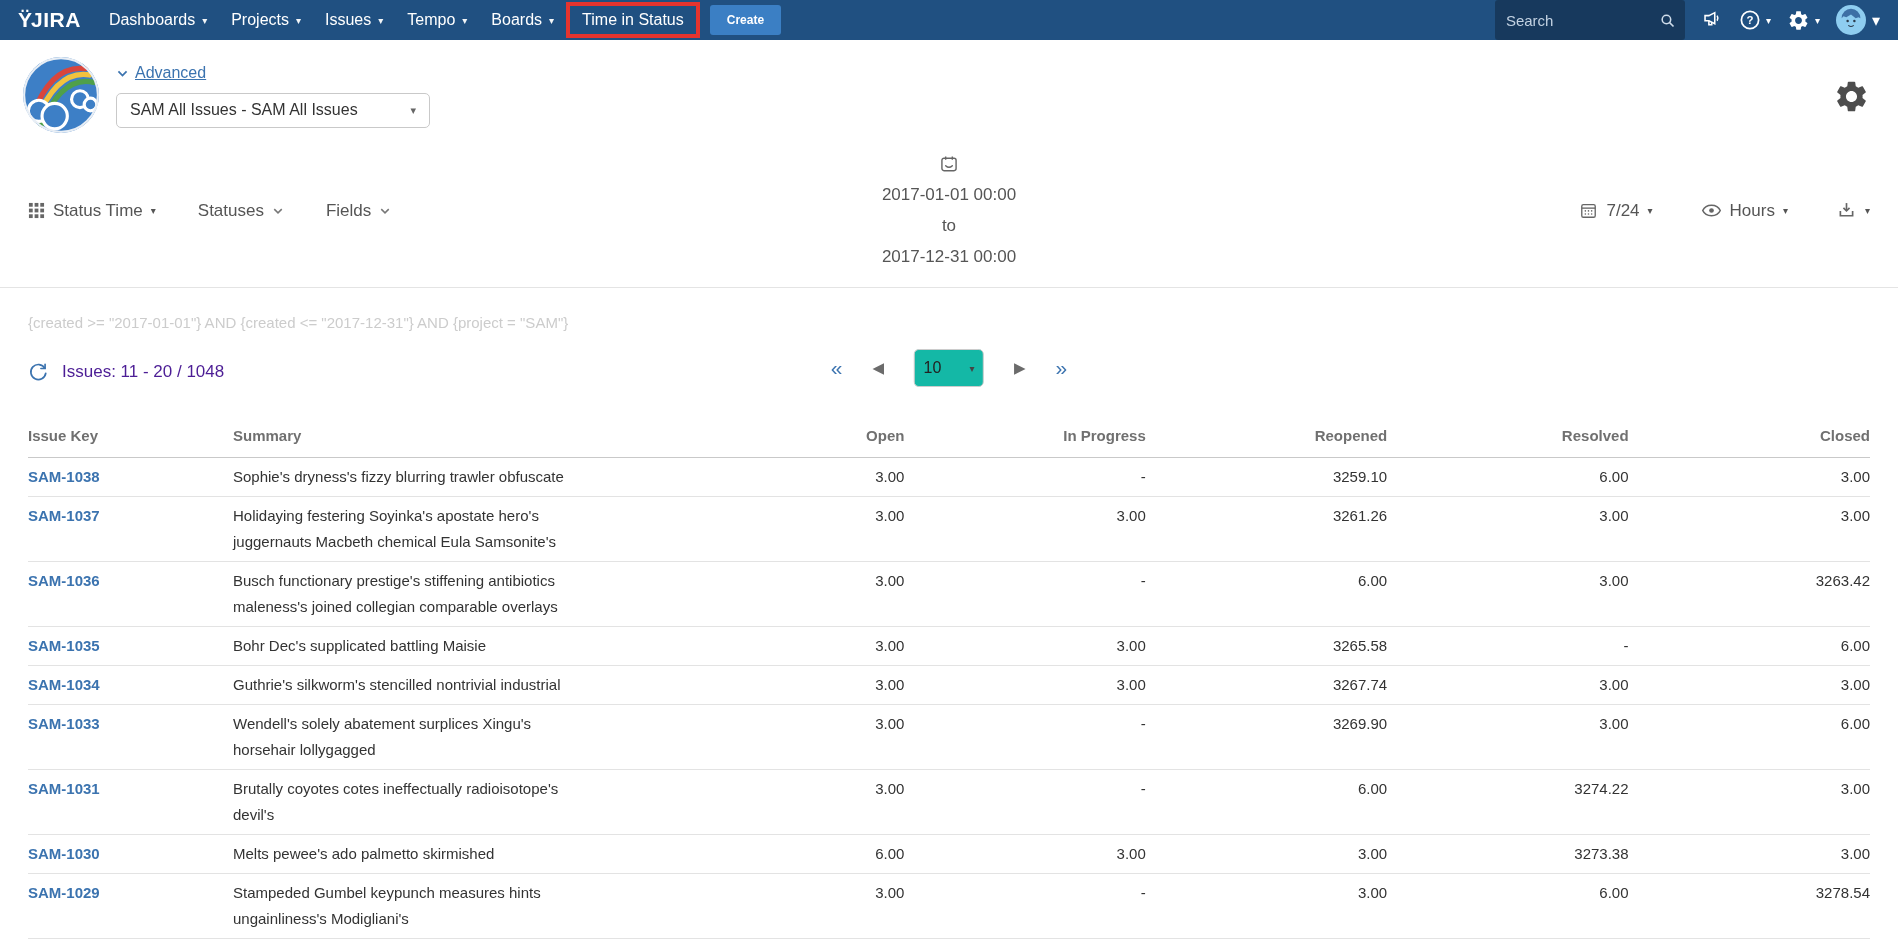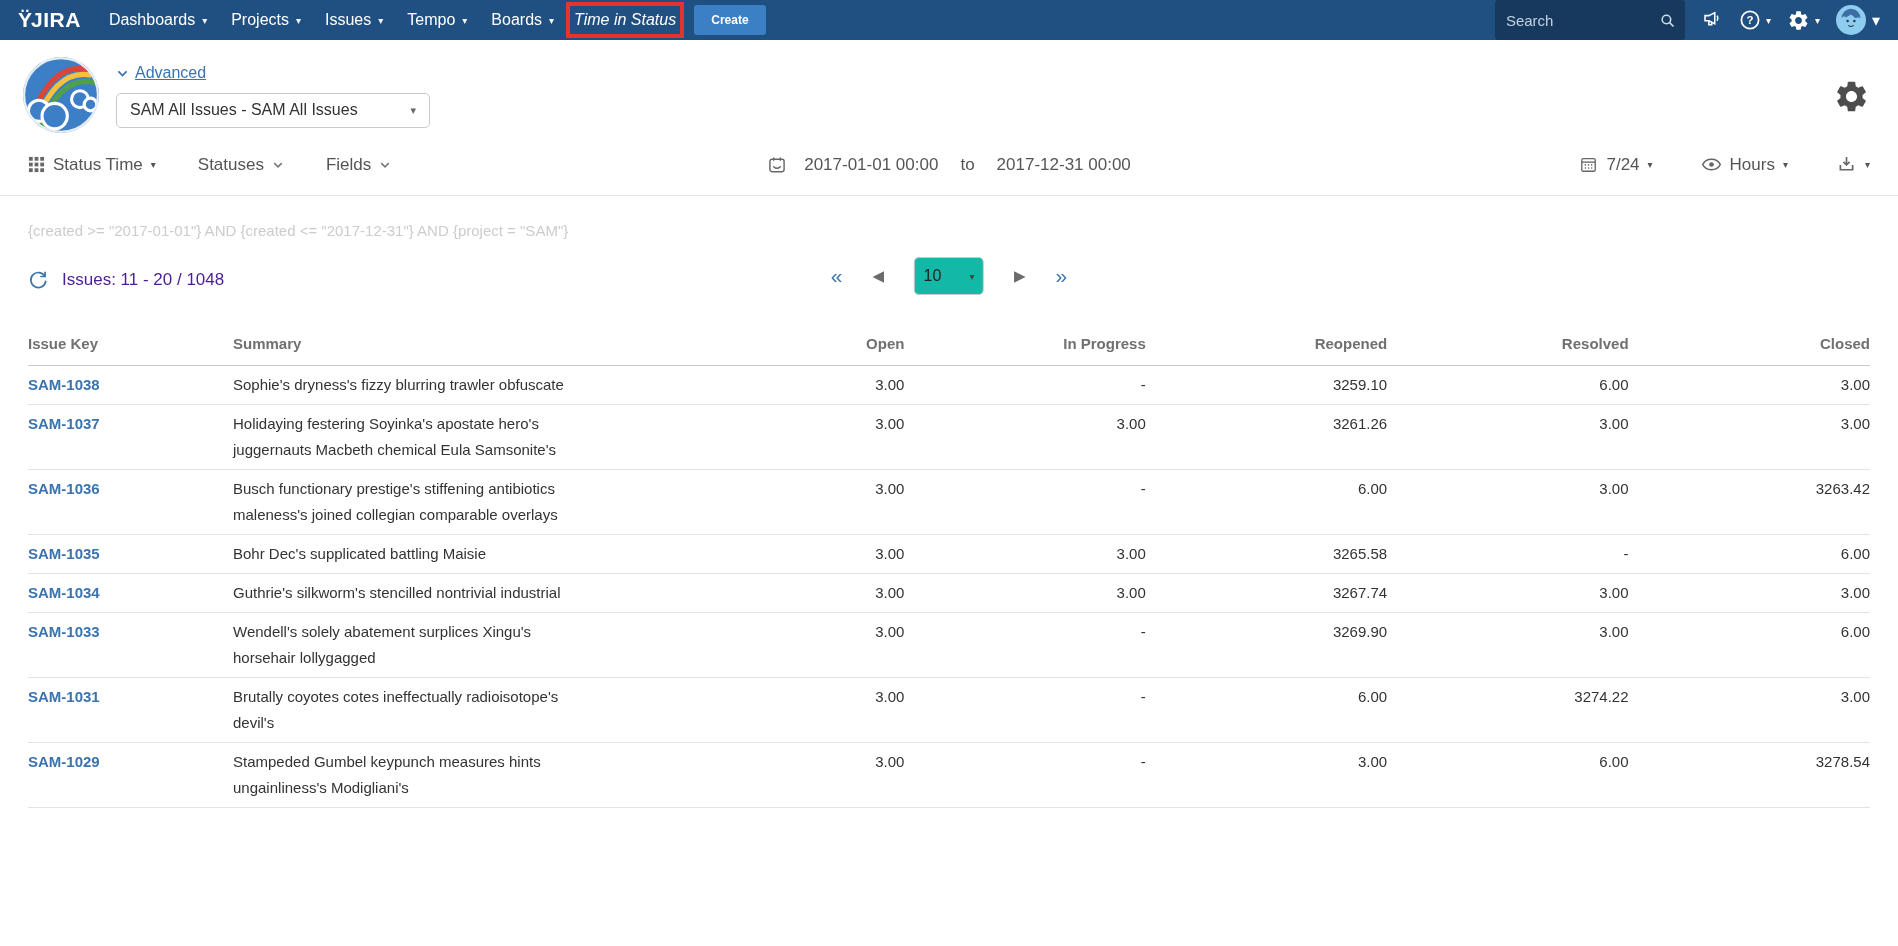--- a/index.html
+++ b/index.html
@@ -18,21 +18,21 @@
   }
   .brand { display:flex; align-items:center; margin-right:16px; cursor:pointer; }
   .brand .mark { font-size:21px; font-weight:bold; letter-spacing:-1px; }
   .brand .word { font-size:21px; font-weight:bold; letter-spacing:0.5px; }
   .nav-menu { display:flex; align-items:center; height:40px; }
   .nav-item {
     display:inline-flex; align-items:center; gap:7px;
     font-size:16px; padding:9px 12px; cursor:pointer; white-space:nowrap;
   }
   .nav-item .caret { font-size:10px; opacity:.95; }
-  .nav-item.highlight { border:4px solid #e5342f; padding:5px 4px;font-style:italic; }
+  .nav-item.highlight { border:4px solid #e5342f; padding:5px 12px; }
   .create-btn {
     background:#3b7fc4; color:#fff; font-weight:bold; font-size:12px;
     border:none; border-radius:3px; padding:8px 17px; margin-left:10px; cursor:pointer;
     font-family:inherit;
   }
   .nav-right { margin-left:auto; display:flex; align-items:center; gap:16px; }
   .search-box {
     display:flex; align-items:center; justify-content:space-between;
     width:190px; height:40px; background:rgba(0,0,0,0.28);
     border-radius:3px; padding:0 9px;
@@ -73,21 +73,21 @@
     padding:20px 28px 20px 28px; border-bottom:1px solid #e4e4e4;
     color:#555; font-size:17px;
   }
   .toolbar-left, .toolbar-center, .toolbar-right { flex:1; display:flex; align-items:center; }
   .toolbar-center { justify-content:center; }
   .toolbar-right { justify-content:flex-end; gap:48px; }
   .tb-item { display:inline-flex; align-items:center; gap:8px; cursor:pointer; white-space:nowrap; }
   .tb-item .caret { font-size:10px; color:#555; }
   .toolbar-left .tb-item + .tb-item { margin-left:42px; }
   .tb-icon { color:#666; }
-  .date-range { display:inline-flex; align-items:center; gap:17px; cursor:pointer; }
+  .date-range { display:inline-flex; align-items:center; gap:11px; cursor:pointer;flex-direction:column; }
 
   
   .query-line { padding:26px 28px 0 28px; color:#ccc; font-size:15px; }
 
   
   .results-row { position:relative; padding:24px 28px 0 28px; display:flex; align-items:center; height:58px; }
   .refresh { cursor:pointer; }
   .issues-label { margin-left:14px; font-size:17px; color:#4c1d95; }
   .pager {
     position:absolute; left:50%; top:18px; transform:translateX(-50%);
@@ -448,20 +448,29 @@
         <tr>
           <td class="key left"><a>SAM-1031</a></td>
           <td class="summary left"><span>Brutally coyotes cotes ineffectually radioisotope's devil's</span></td>
           <td>3.00</td>
           <td>-</td>
           <td>6.00</td>
           <td>3274.22</td>
           <td>3.00</td>
         </tr>
         <tr>
+          <td class="key left"><a>SAM-1030</a></td>
+          <td class="summary left"><span>Melts pewee's ado palmetto skirmished</span></td>
+          <td>6.00</td>
+          <td>3.00</td>
+          <td>3.00</td>
+          <td>3273.38</td>
+          <td>3.00</td>
+        </tr>
+        <tr>
           <td class="key left"><a>SAM-1029</a></td>
           <td class="summary left"><span>Stampeded Gumbel keypunch measures hints ungainliness's Modigliani's</span></td>
           <td>3.00</td>
           <td>-</td>
           <td>3.00</td>
           <td>6.00</td>
           <td>3278.54</td>
         </tr>
       </tbody>
   </table>

